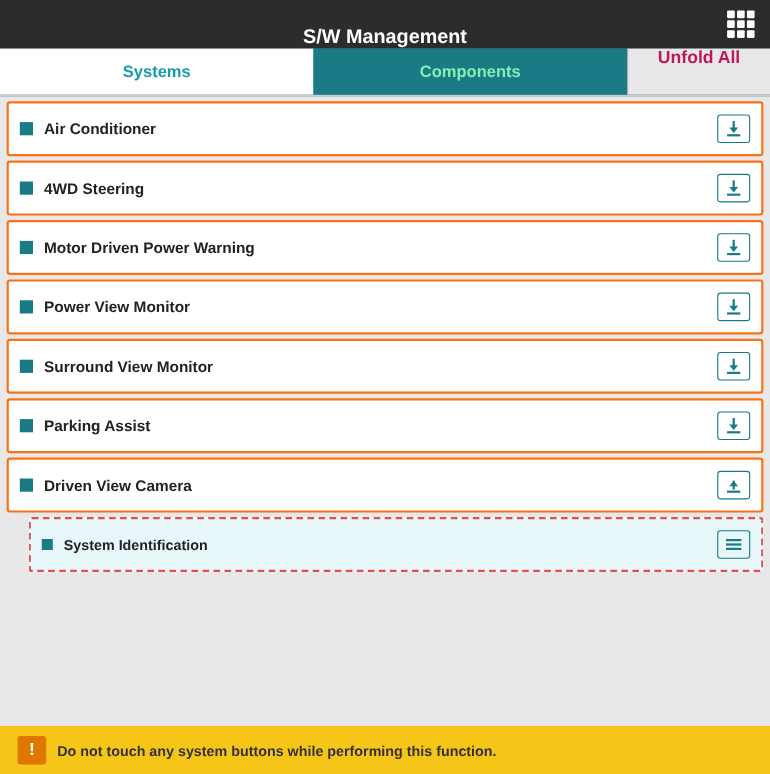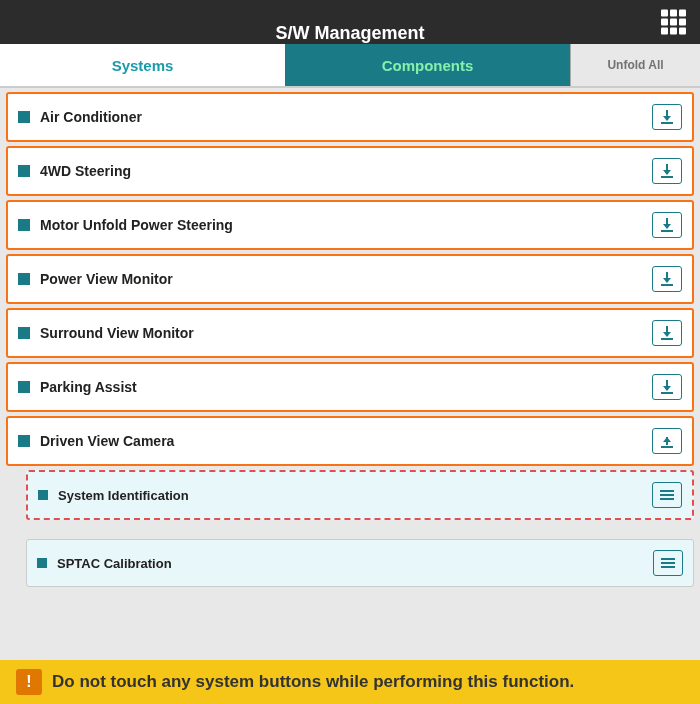--- a/index.html
+++ b/index.html
@@ -65,25 +65,24 @@
       background: white;
       color: #1a9baa;
     }
     .tab.inactive {
       background: #1a7a85;
       color: #86efac;
     }
     .unfold-btn {
       width: 130px;
       display: flex;
-      align-items: center;
-      justify-content: center;
-      font-size: 12px;
-      font-weight: bold;
-      color: #737373;
+      justify-content: center;
+      font-size: 16px;
+      font-weight: bold;
+      color: #be185d;
       background: #e8e8e8;
       border-left: 1px solid #aaa;
       cursor: pointer;
     }
 
     
     .content {
       flex: 1;
       overflow-y: auto;
       background: #e8e8e8;
@@ -98,21 +97,21 @@
       border: 2px solid #f97316;
       border-radius: 3px;
       margin-bottom: 4px;
       padding: 10px 10px;
       min-height: 44px;
     }
     .list-item.sub-item {
       background: #e8f7f9;
       border: 1px solid #ccc;
       margin-left: 20px;
-      margin-bottom: 19px;
+      margin-bottom: 5px;
     }
     .list-item.sub-item.selected {
       border: 2px dashed #e05050;
       background: #e8f7f9;
     }
     .item-icon {
       width: 12px;
       height: 12px;
       background: #1a7a85;
       margin-right: 10px;
@@ -158,21 +157,21 @@
       color: white;
       font-weight: bold;
       font-size: 16px;
       display: flex;
       align-items: center;
       justify-content: center;
       border-radius: 3px;
       flex-shrink: 0;
     }
     .warning-text {
-      font-size: 17px;
+      font-size: 13px;
       font-weight: bold;
       color: #333;
     }
 
     
     .content::-webkit-scrollbar {
       width: 8px;
     }
     .content::-webkit-scrollbar-track {
       background: #ddd;
@@ -230,21 +229,21 @@
       <div class="item-action">
         <svg width="18" height="18" viewBox="0 0 18 18" fill="none">
         <rect x="8" y="2" width="2" height="8" fill="#1a7a85"></rect>
         <polygon points="5,8 9,13 13,8" fill="#1a7a85"></polygon>
         <rect x="3" y="14" width="12" height="2" fill="#1a7a85"></rect>
       </svg>
       </div>
     </div>
     <div class="list-item">
       <div class="item-icon"></div>
-      <span class="item-label">Motor Unfold Power Steering</span>
+      <span class="item-label">Motor Driven Power Warning</span>
       <div class="item-action">
         <svg width="18" height="18" viewBox="0 0 18 18" fill="none">
         <rect x="8" y="2" width="2" height="8" fill="#1a7a85"></rect>
         <polygon points="5,8 9,13 13,8" fill="#1a7a85"></polygon>
         <rect x="3" y="14" width="12" height="2" fill="#1a7a85"></rect>
       </svg>
       </div>
     </div>
     <div class="list-item">
       <div class="item-icon"></div>
@@ -294,31 +293,20 @@
       <div class="item-icon"></div>
       <span class="item-label">System Identification</span>
       <div class="item-action">
         <svg width="18" height="18" viewBox="0 0 18 18" fill="none">
         <rect x="2" y="4" width="14" height="2" fill="#1a7a85"></rect>
         <rect x="2" y="8" width="14" height="2" fill="#1a7a85"></rect>
         <rect x="2" y="12" width="14" height="2" fill="#1a7a85"></rect>
       </svg>
       </div>
     </div>
-    <div class="list-item sub-item">
-      <div class="item-icon"></div>
-      <span class="item-label">SPTAC Calibration</span>
-      <div class="item-action">
-        <svg width="18" height="18" viewBox="0 0 18 18" fill="none">
-        <rect x="2" y="4" width="14" height="2" fill="#1a7a85"></rect>
-        <rect x="2" y="8" width="14" height="2" fill="#1a7a85"></rect>
-        <rect x="2" y="12" width="14" height="2" fill="#1a7a85"></rect>
-      </svg>
-      </div>
-    </div>
   </div>
 
 <div class="warning-bar">
   <div class="warning-icon">
     <span>!</span>
   </div>
   <span class="warning-text">Do not touch any system buttons while performing this function.</span>
 </div>
 
 </body></html>

